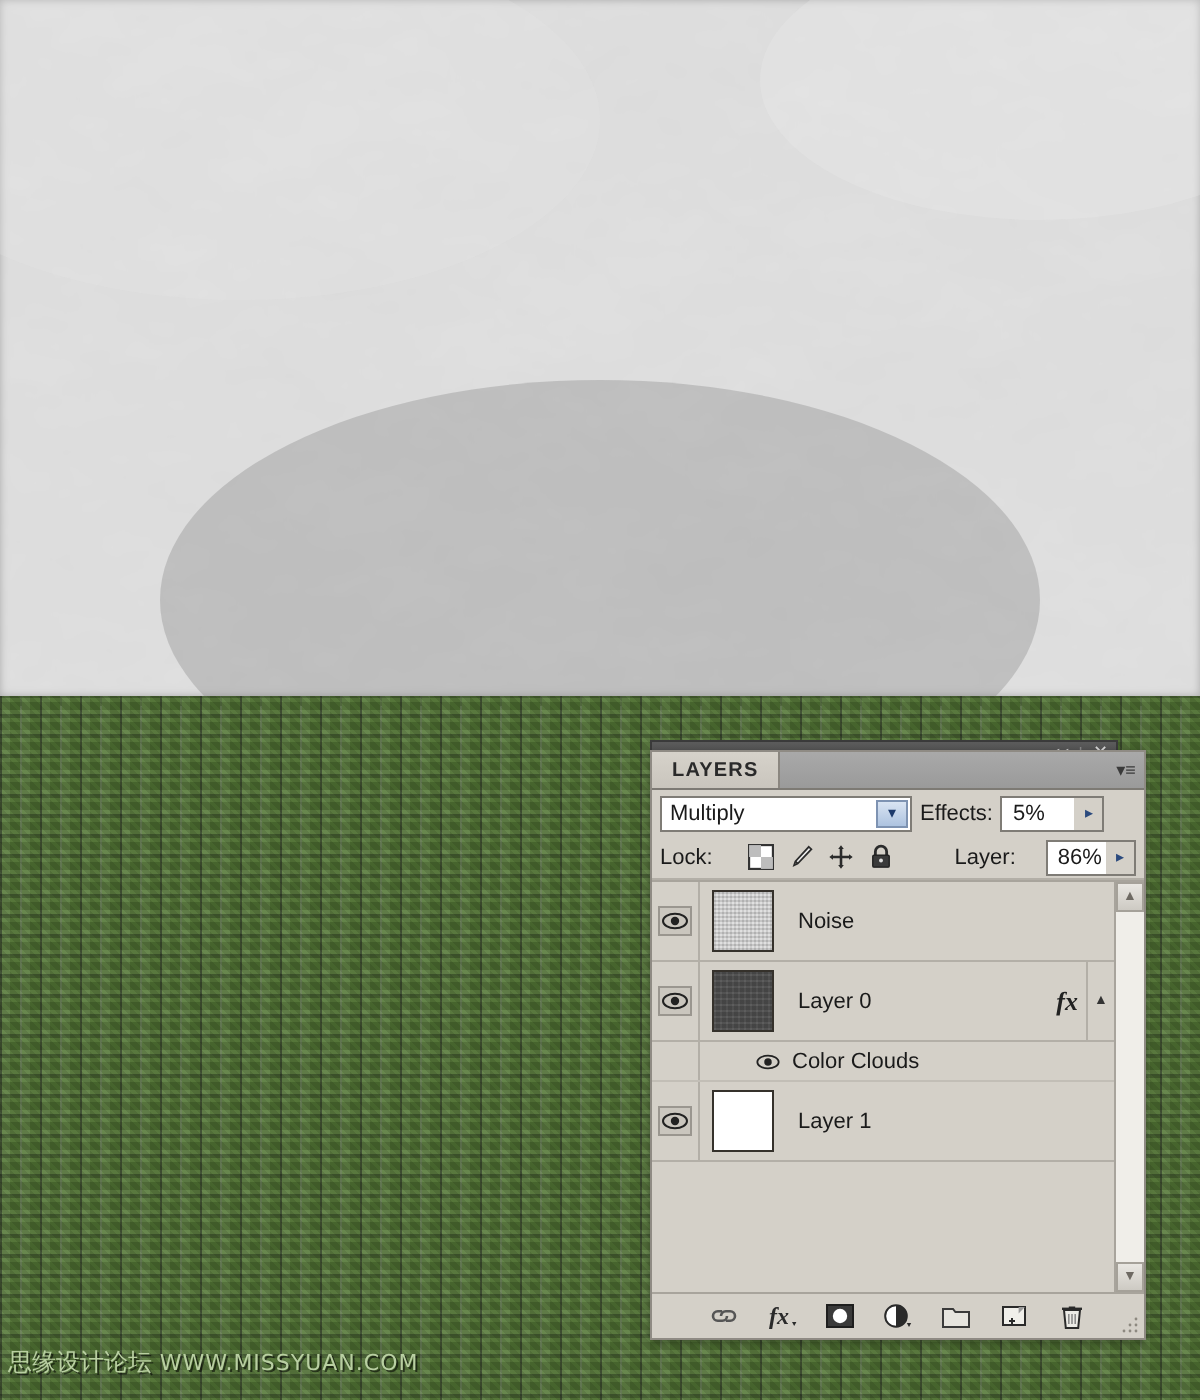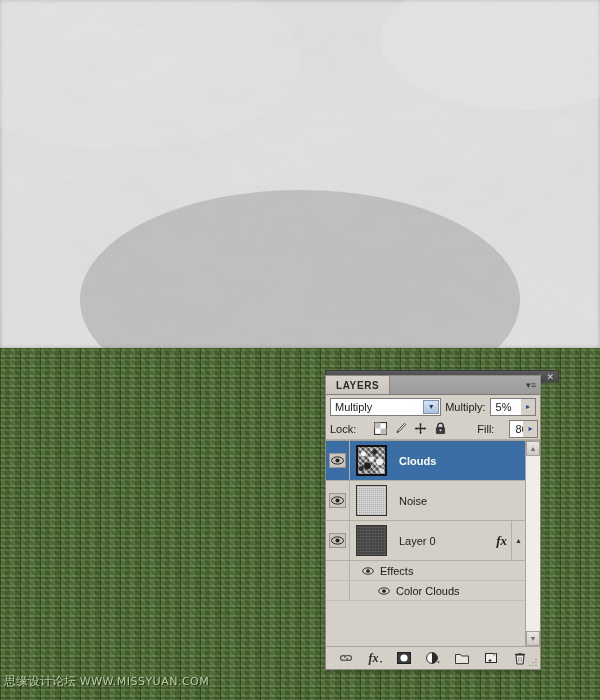--- a/index.html
+++ b/index.html
@@ -73,21 +73,21 @@
     letter-spacing: 0px;
     white-space: nowrap;
     user-select: none;
     text-align: right;
   }
   #watermark .wm-url { font-size: 11px; letter-spacing: 0.5px; }
 
   
   #layersPanel {
     position: absolute; left: 325px; top: 375px;
-    width: 216px; height: 295px;
+    width: 248px; height: 295px;
     background: #d4d0c8;
     border: 1px solid #8f8b84;
     font-size: 11px;
     color: #1a1a1a;
     box-shadow: 0 1px 3px rgba(0,0,0,0.35);
   }
   .panel-topbar {
     position: absolute; left: 325px; top: 370px; width: 234px; height: 13px;
     background: linear-gradient(#5b5b5b, #474747);
     border: 1px solid #3a3a3a; border-bottom: none;
@@ -312,21 +312,21 @@
       </div>
       <div class="tabrow-fill"></div>
       <div class="panel-menu">▾≡</div>
     </div>
 
     <div class="blendrow">
       <div class="combo">
         <span>Multiply</span>
         <span class="arrow">▾</span>
       </div>
-      <span class="lbl">Multiply:</span>
+      <span class="lbl">Effects:</span>
       <div class="spin">
         <span>5%</span>
         <span class="sarrow">▸</span>
       </div>
     </div>
 
     <div class="lockrow">
       <span class="lbl">Lock:</span>
       <span class="lock-icons">
         <svg class="ic" viewBox="0 0 12 12">
@@ -341,44 +341,30 @@
         <svg class="ic" viewBox="0 0 12 12">
           <path d="M6 0.6 L7.3 2.3 H6.6 V5.4 H9.7 V4.7 L11.4 6 L9.7 7.3 V6.6 H6.6 V9.7 H7.3 L6 11.4 L4.7 9.7 H5.4 V6.6 H2.3 V7.3 L0.6 6 L2.3 4.7 V5.4 H5.4 V2.3 H4.7 Z" fill="#2b2b2b"></path>
         </svg>
         <svg class="ic" viewBox="0 0 12 12">
           <path d="M3.4 5.2 V3.6 a2.6 2.6 0 0 1 5.2 0 V5.2" fill="none" stroke="#2b2b2b" stroke-width="1.3"></path>
           <rect x="2.2" y="5.1" width="7.6" height="5.6" rx="0.6" fill="#3a3a3a" stroke="#1c1c1c" stroke-width="0.6"></rect>
           <circle cx="6" cy="7.6" r="0.9" fill="#ddd"></circle>
         </svg>
       </span>
       <span class="lockrow-fill"></span>
-      <span class="lbl">Fill:</span>
+      <span class="lbl">Layer:</span>
       <div class="spin">
         <span>86%</span>
         <span class="sarrow">▸</span>
       </div>
     </div>
 
     <div class="layerlist">
       <div class="rows">
 
-        <div class="layer-row selected">
-          <div class="eyecell">
-            <span class="eyebox">
-              <svg width="13" height="9" viewBox="0 0 13 9">
-                <ellipse cx="6.5" cy="4.5" rx="6" ry="3.6" fill="none" stroke="#222" stroke-width="1"></ellipse>
-                <circle cx="6.5" cy="4.5" r="2.1" fill="#222"></circle>
-              </svg>
-            </span>
-          </div>
-          <div class="thumb sel">
-            <span class="tex-clouds"></span>
-          </div>
-          <span class="layer-name">Clouds</span>
-        </div>
 
         <div class="layer-row">
           <div class="eyecell">
             <span class="eyebox">
               <svg width="13" height="9" viewBox="0 0 13 9">
                 <ellipse cx="6.5" cy="4.5" rx="6" ry="3.6" fill="none" stroke="#222" stroke-width="1"></ellipse>
                 <circle cx="6.5" cy="4.5" r="2.1" fill="#222"></circle>
               </svg>
             </span>
           </div>
@@ -398,42 +384,46 @@
             </span>
           </div>
           <div class="thumb">
             <span class="tex-dark"></span>
           </div>
           <span class="layer-name">Layer 0</span>
           <span class="fxbadge">fx</span>
           <span class="tri">▲</span>
         </div>
 
-        <div class="effect-row">
-          <span class="spacer"></span>
-          <span class="eye-sm">
-            <svg width="12" height="8" viewBox="0 0 13 9">
-              <ellipse cx="6.5" cy="4.5" rx="6" ry="3.6" fill="none" stroke="#222" stroke-width="1"></ellipse>
-              <circle cx="6.5" cy="4.5" r="2.1" fill="#222"></circle>
-            </svg>
-          </span>
-          <span class="etext">Effects</span>
-        </div>
 
         <div class="effect-row sub">
           <span class="spacer"></span>
           <span class="eye-sm">
             <svg width="12" height="8" viewBox="0 0 13 9">
               <ellipse cx="6.5" cy="4.5" rx="6" ry="3.6" fill="none" stroke="#222" stroke-width="1"></ellipse>
               <circle cx="6.5" cy="4.5" r="2.1" fill="#222"></circle>
             </svg>
           </span>
           <span class="etext">Color Clouds</span>
         </div>
 
+        <div class="layer-row">
+          <div class="eyecell">
+            <span class="eyebox">
+              <svg width="13" height="9" viewBox="0 0 13 9">
+                <ellipse cx="6.5" cy="4.5" rx="6" ry="3.6" fill="none" stroke="#222" stroke-width="1"></ellipse>
+                <circle cx="6.5" cy="4.5" r="2.1" fill="#222"></circle>
+              </svg>
+            </span>
+          </div>
+          <div class="thumb">
+            <span class="tex-white"></span>
+          </div>
+          <span class="layer-name">Layer 1</span>
+        </div>
 
       </div>
 
       <div class="scrollbar">
         <div class="sb-btn">▲</div>
         <div class="sb-btn">▼</div>
       </div>
     </div>
 
     <div class="panel-bottom">

